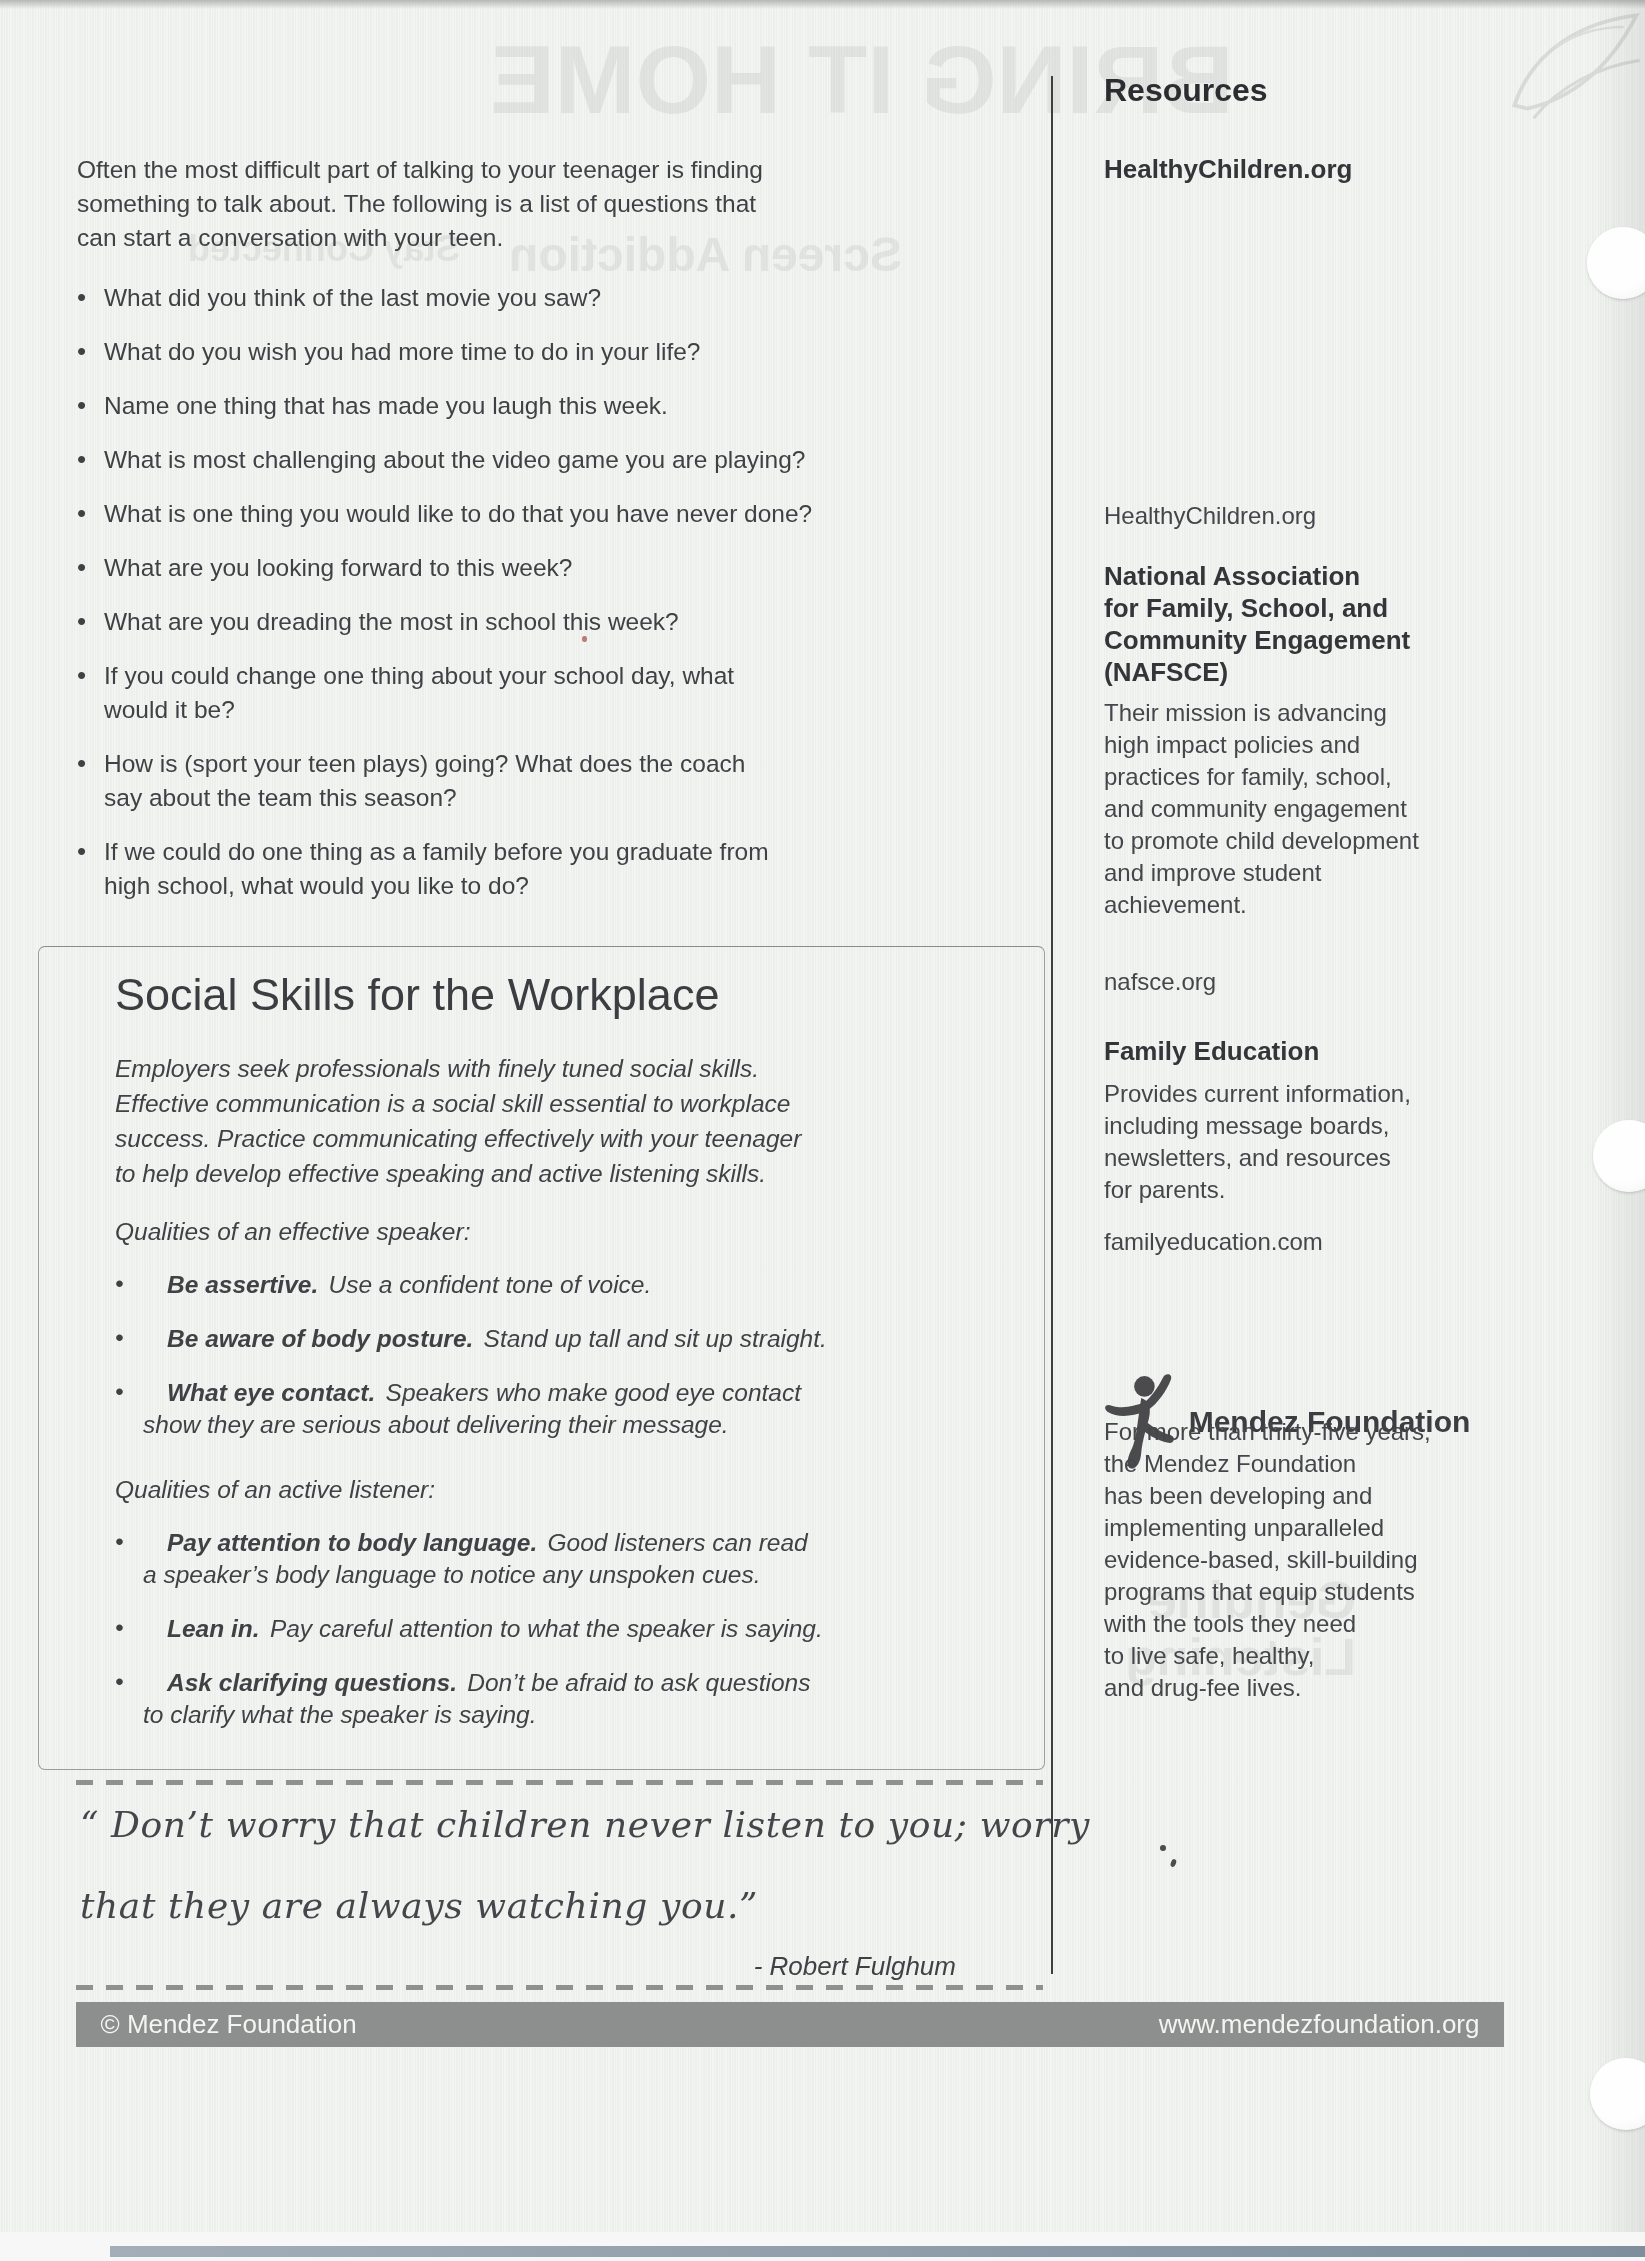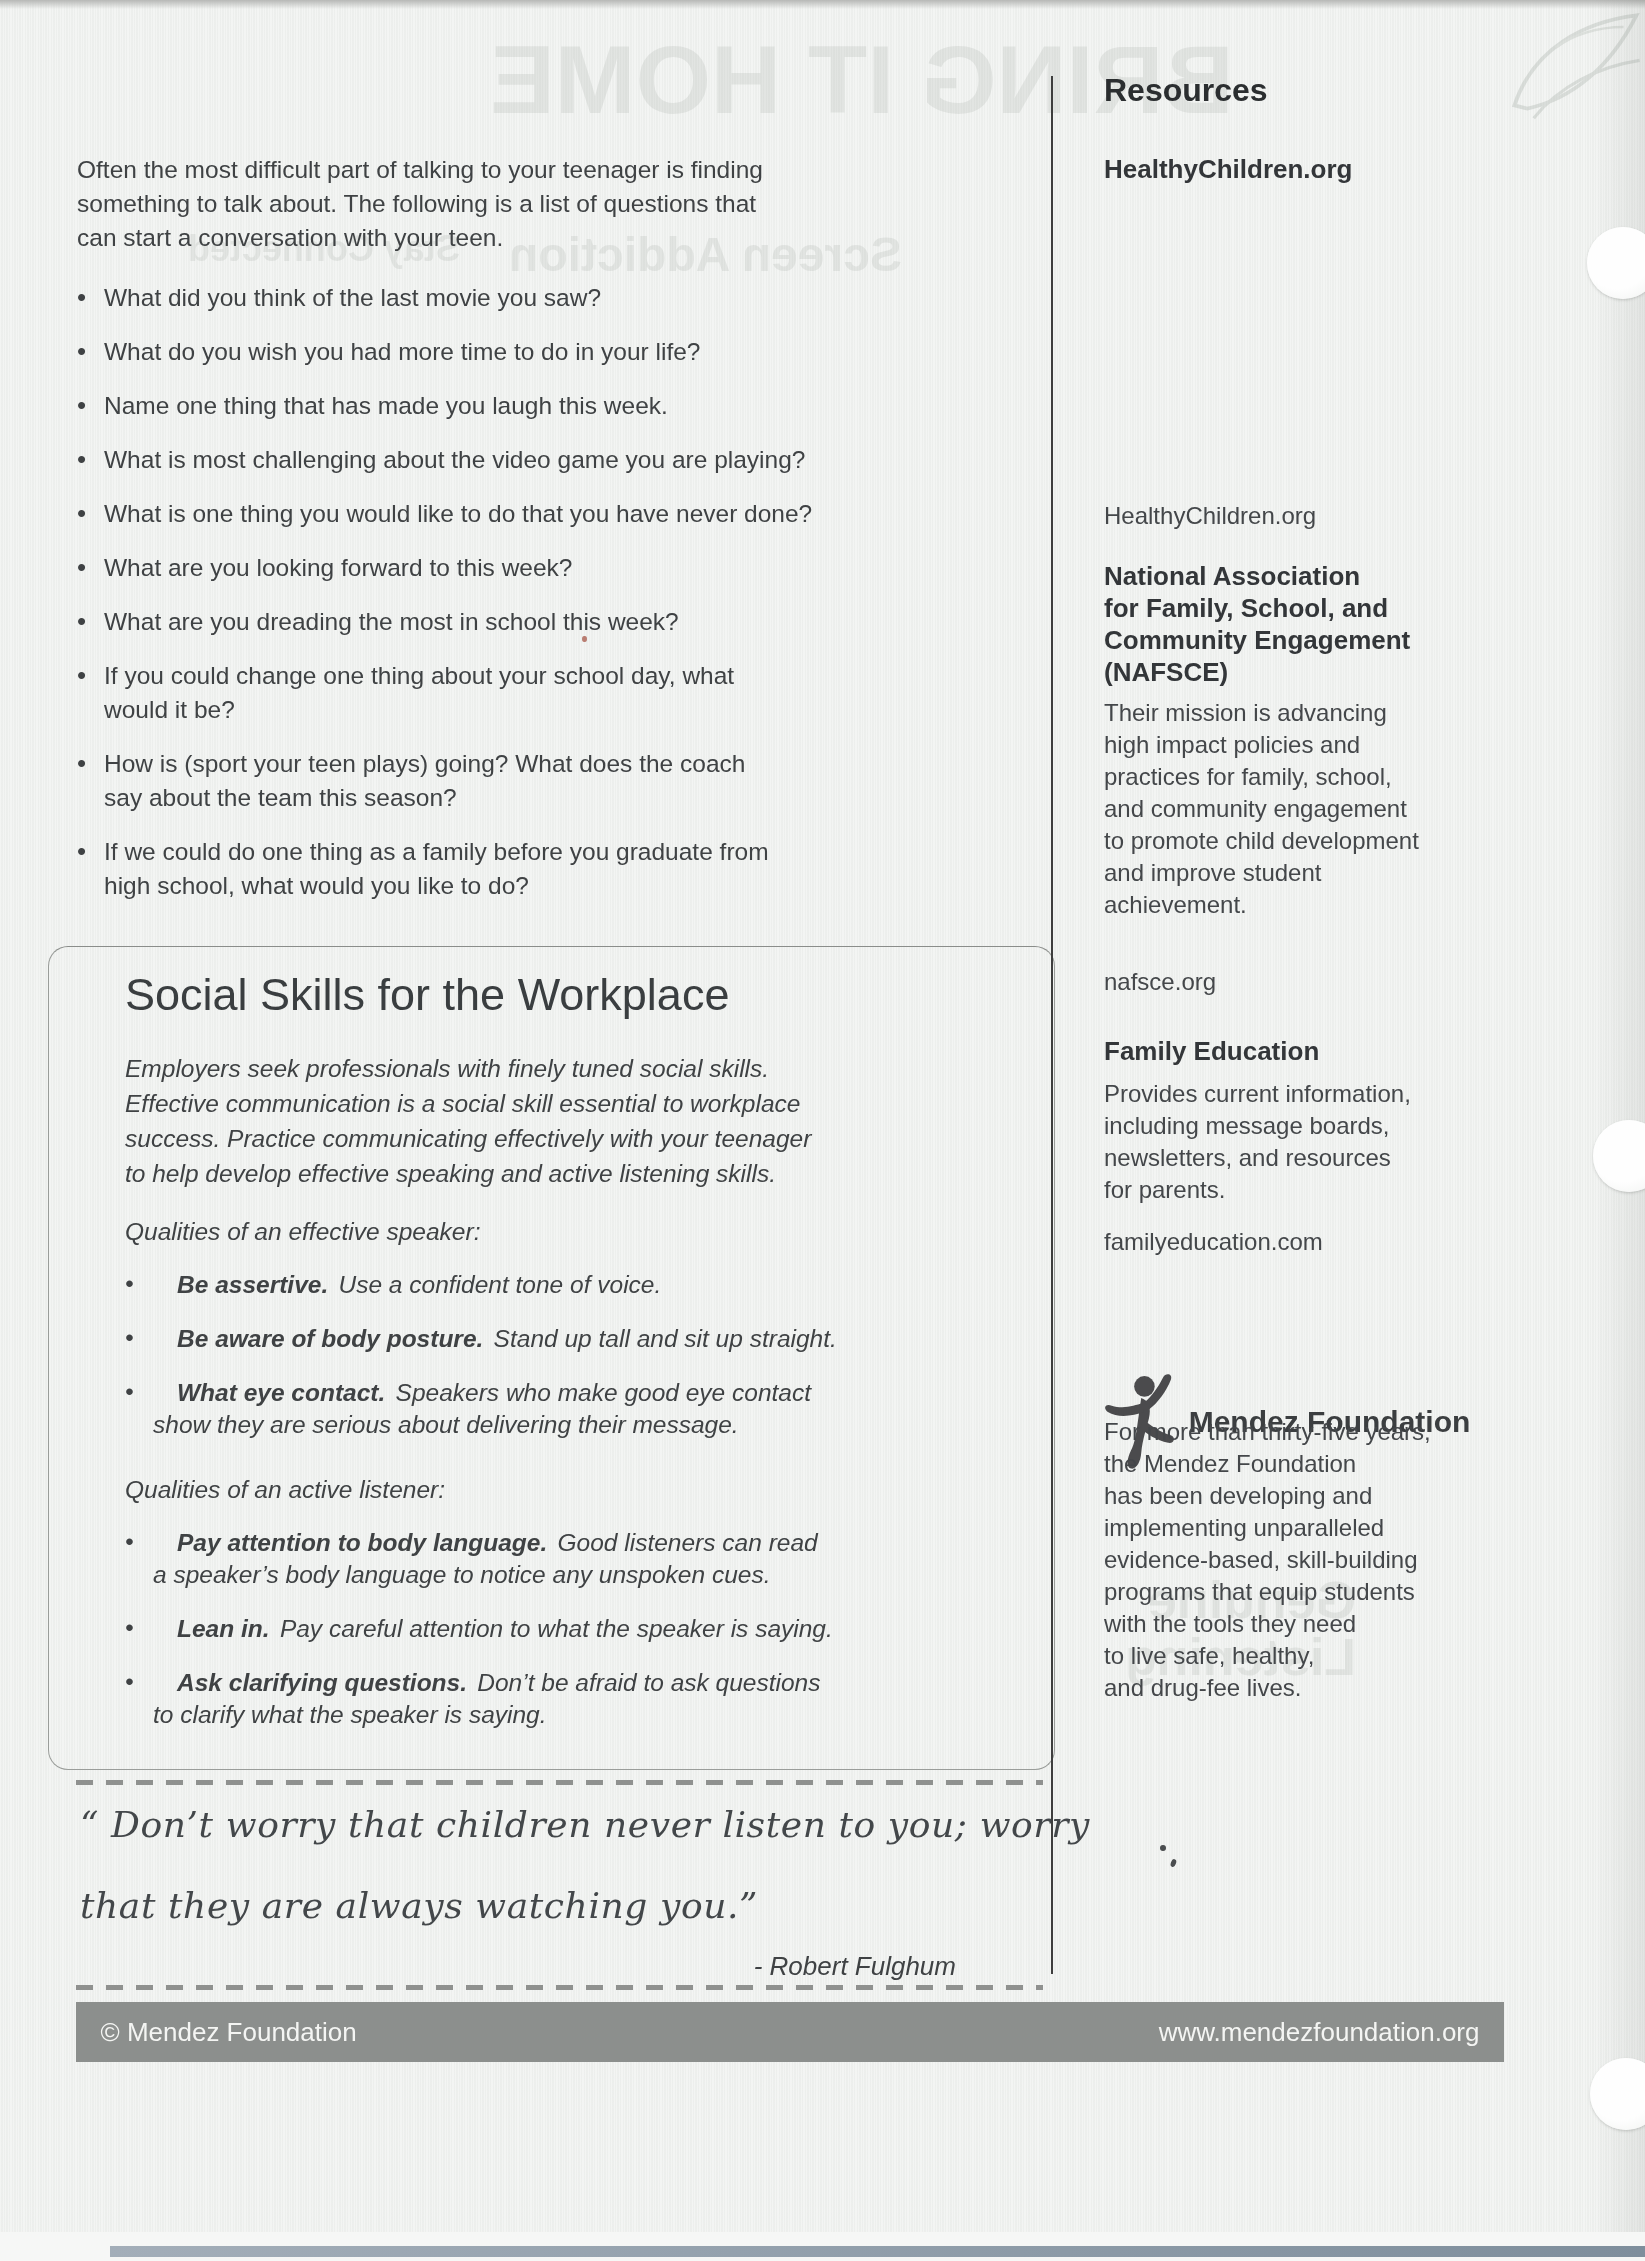--- a/index.html
+++ b/index.html
@@ -19,39 +19,39 @@
     background:radial-gradient(circle at 42% 40%,#fefefe 55%,#eef0ee 100%);
     box-shadow:0 1.3px 2.6px rgba(90,95,92,.25), inset 0 0.6px 1.3px rgba(255,255,255,.9);}
   
   .ghost{transform:scaleX(-1);color:rgba(125,136,128,.14);font-weight:bold;white-space:pre-line;line-height:1.1;}
   
   .doc-title{left:76px;top:62px;font-size:59px;letter-spacing:-0.6px;color:#383c3e;}
   .intro{left:77px;top:153px;font-size:24.5px;line-height:34px;white-space:pre-line;}
   ul.qlist{left:77px;top:281px;width:954px;list-style:none;margin:0;padding:0;font-size:24.5px;line-height:34px;}
   ul.qlist li{position:relative;margin:0 0 20px 27px;white-space:pre-line;}
   ul.qlist li::before{content:"•";position:absolute;left:-27px;top:-1.3px;font-size:26px;color:#3f4244;}
-  .skills-box{left:48px;top:946px;width:1007px;height:824px;box-sizing:border-box;
-    border:1.9px solid #9a9d9a;border-radius:20px;border-top-color:#8a8d8a;
+  .skills-box{left:38px;top:946px;width:1007px;height:824px;box-sizing:border-box;
+    border:1.9px solid #9a9d9a;border-radius:7px;border-top-color:#8a8d8a;
     padding:22px 32px 19.3px 76px;}
   .box-title{font-size:45px;color:#3a3e40;margin:0 0 30px 0;font-weight:normal;}
   .box-intro{font-style:italic;font-size:24.5px;line-height:35px;white-space:pre-line;margin-bottom:27px;}
   .q-heading{font-style:italic;font-size:24.5px;margin-bottom:23px;}
   ul.blist{list-style:none;margin:0;padding:0;font-size:24.5px;line-height:32px;font-style:italic;}
   ul.blist li{position:relative;margin:0 0 22px 28px;white-space:pre-line;}
   ul.blist li::before{content:"•";position:absolute;left:-28px;top:-1.3px;color:#3f4244;}
   ul.blist .lead{font-weight:bold;margin-right:10.3px;margin-left:24px;}
   .listener-gap{margin-top:35px;}
   .dashed{height:5.2px;background:repeating-linear-gradient(90deg,#8f918f 0 17px,rgba(0,0,0,0) 17px 30px);}
   .dash1{left:76px;top:1780px;width:967px;}
   .dash2{left:76px;top:1985px;width:967px;}
   .quote{left:80px;font-family:"DejaVu Serif",serif;font-style:italic;font-size:36px;color:#43474a;letter-spacing:0.6px;}
   .quote1{top:1804px;}
   .quote2{top:1885px;}
   .attribution{left:79px;top:1951px;width:877px;text-align:right;font-size:26px;font-style:italic;}
-  .footer-bar{left:76px;top:2002px;width:1428px;height:60px;background:#8c8f8d;
+  .footer-bar{left:76px;top:2002px;width:1428px;height:45px;background:#8c8f8d;
     display:flex;align-items:center;justify-content:space-between;padding:0 24.5px;box-sizing:border-box;
     color:#f4f5f3;font-size:26px;}
   
   .divider{left:1051px;top:76px;width:1.9px;height:1898px;background:#3e3e3e;}
   .sb{left:1104px;width:418px;}
   .sb-title{top:72px;font-size:32px;font-weight:bold;color:#2b2e30;}
   .sb-h{font-size:26px;font-weight:bold;color:#333639;line-height:32px;white-space:pre-line;}
   .sb-b{font-size:24px;line-height:32px;white-space:pre-line;color:#44474a;}
   .s1h{top:153px;} .s1b{top:195px;} .s1l{top:500px;}
   .s2h{top:560px;} .s2b{top:697px;} .s2l{top:966px;}

